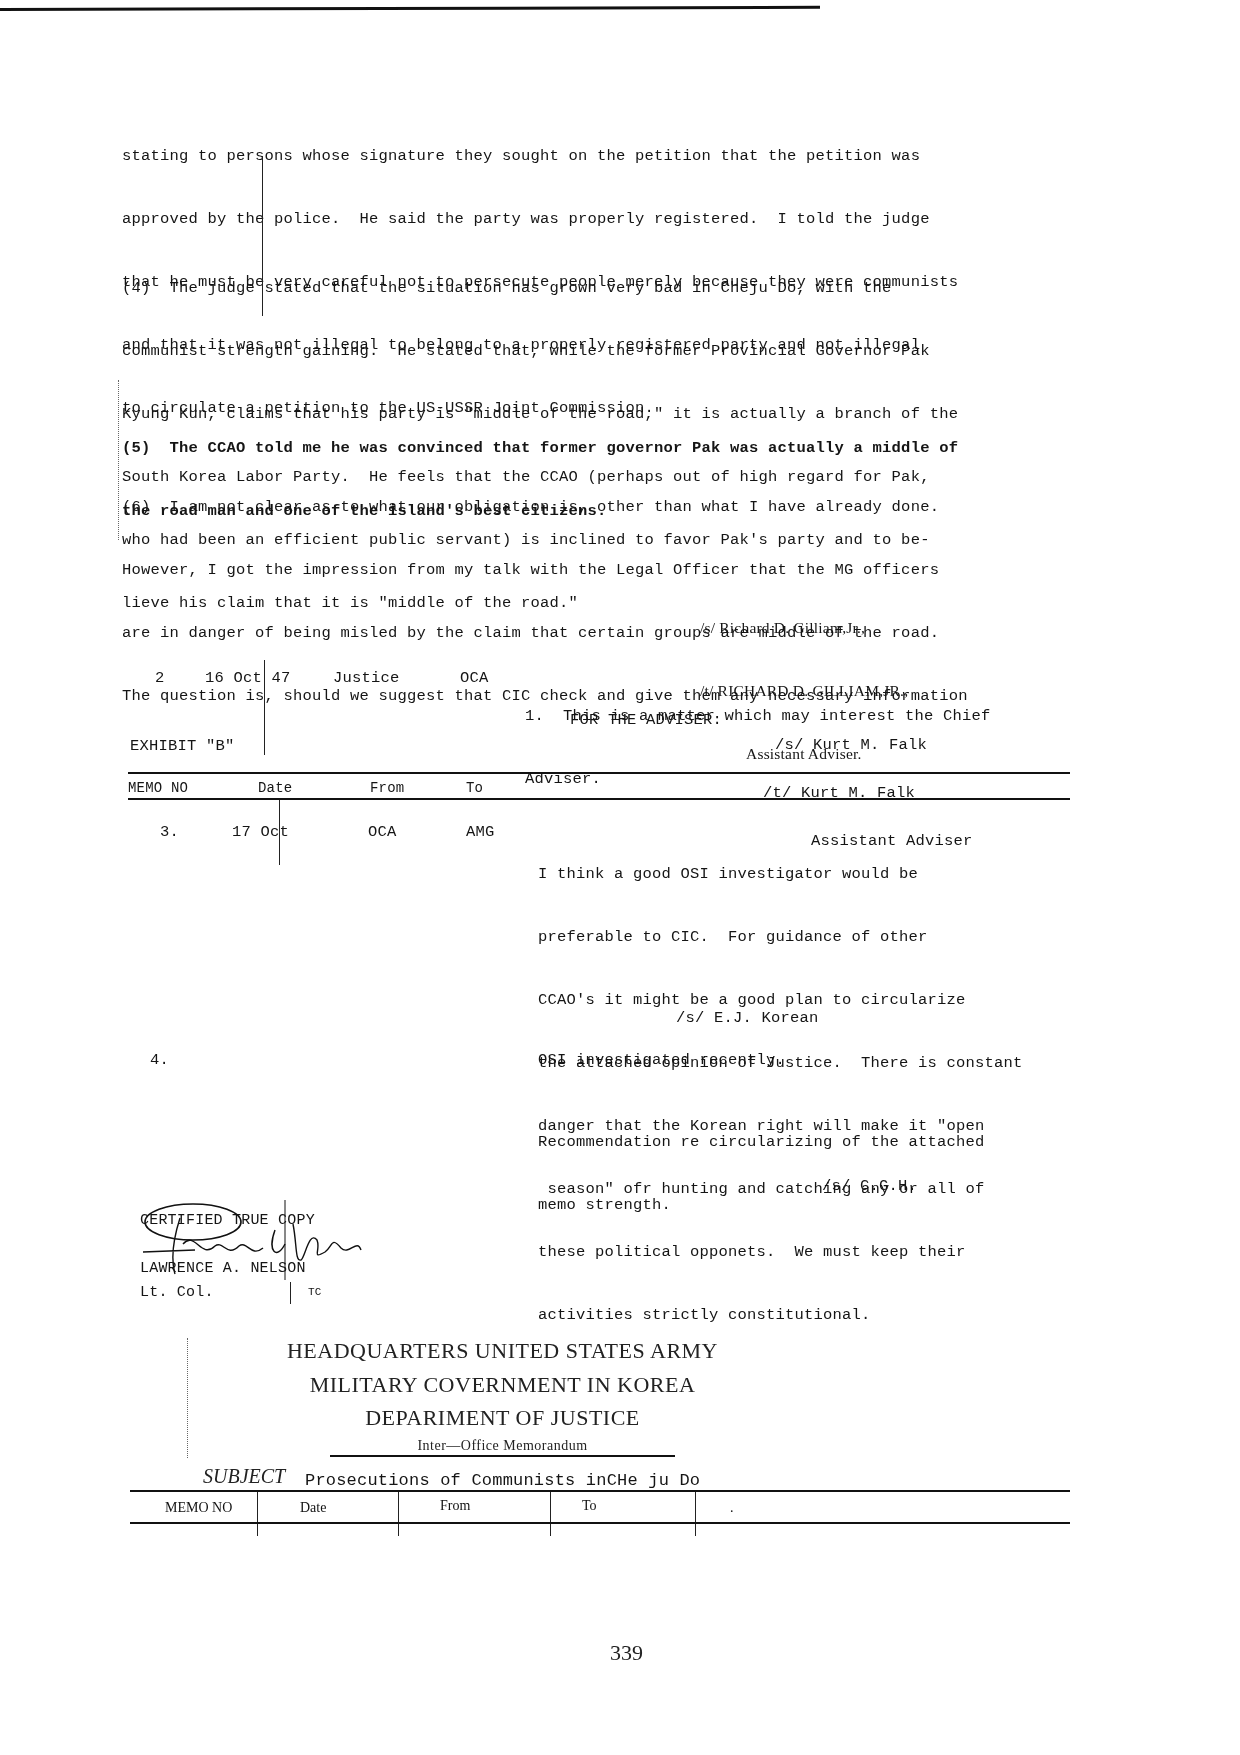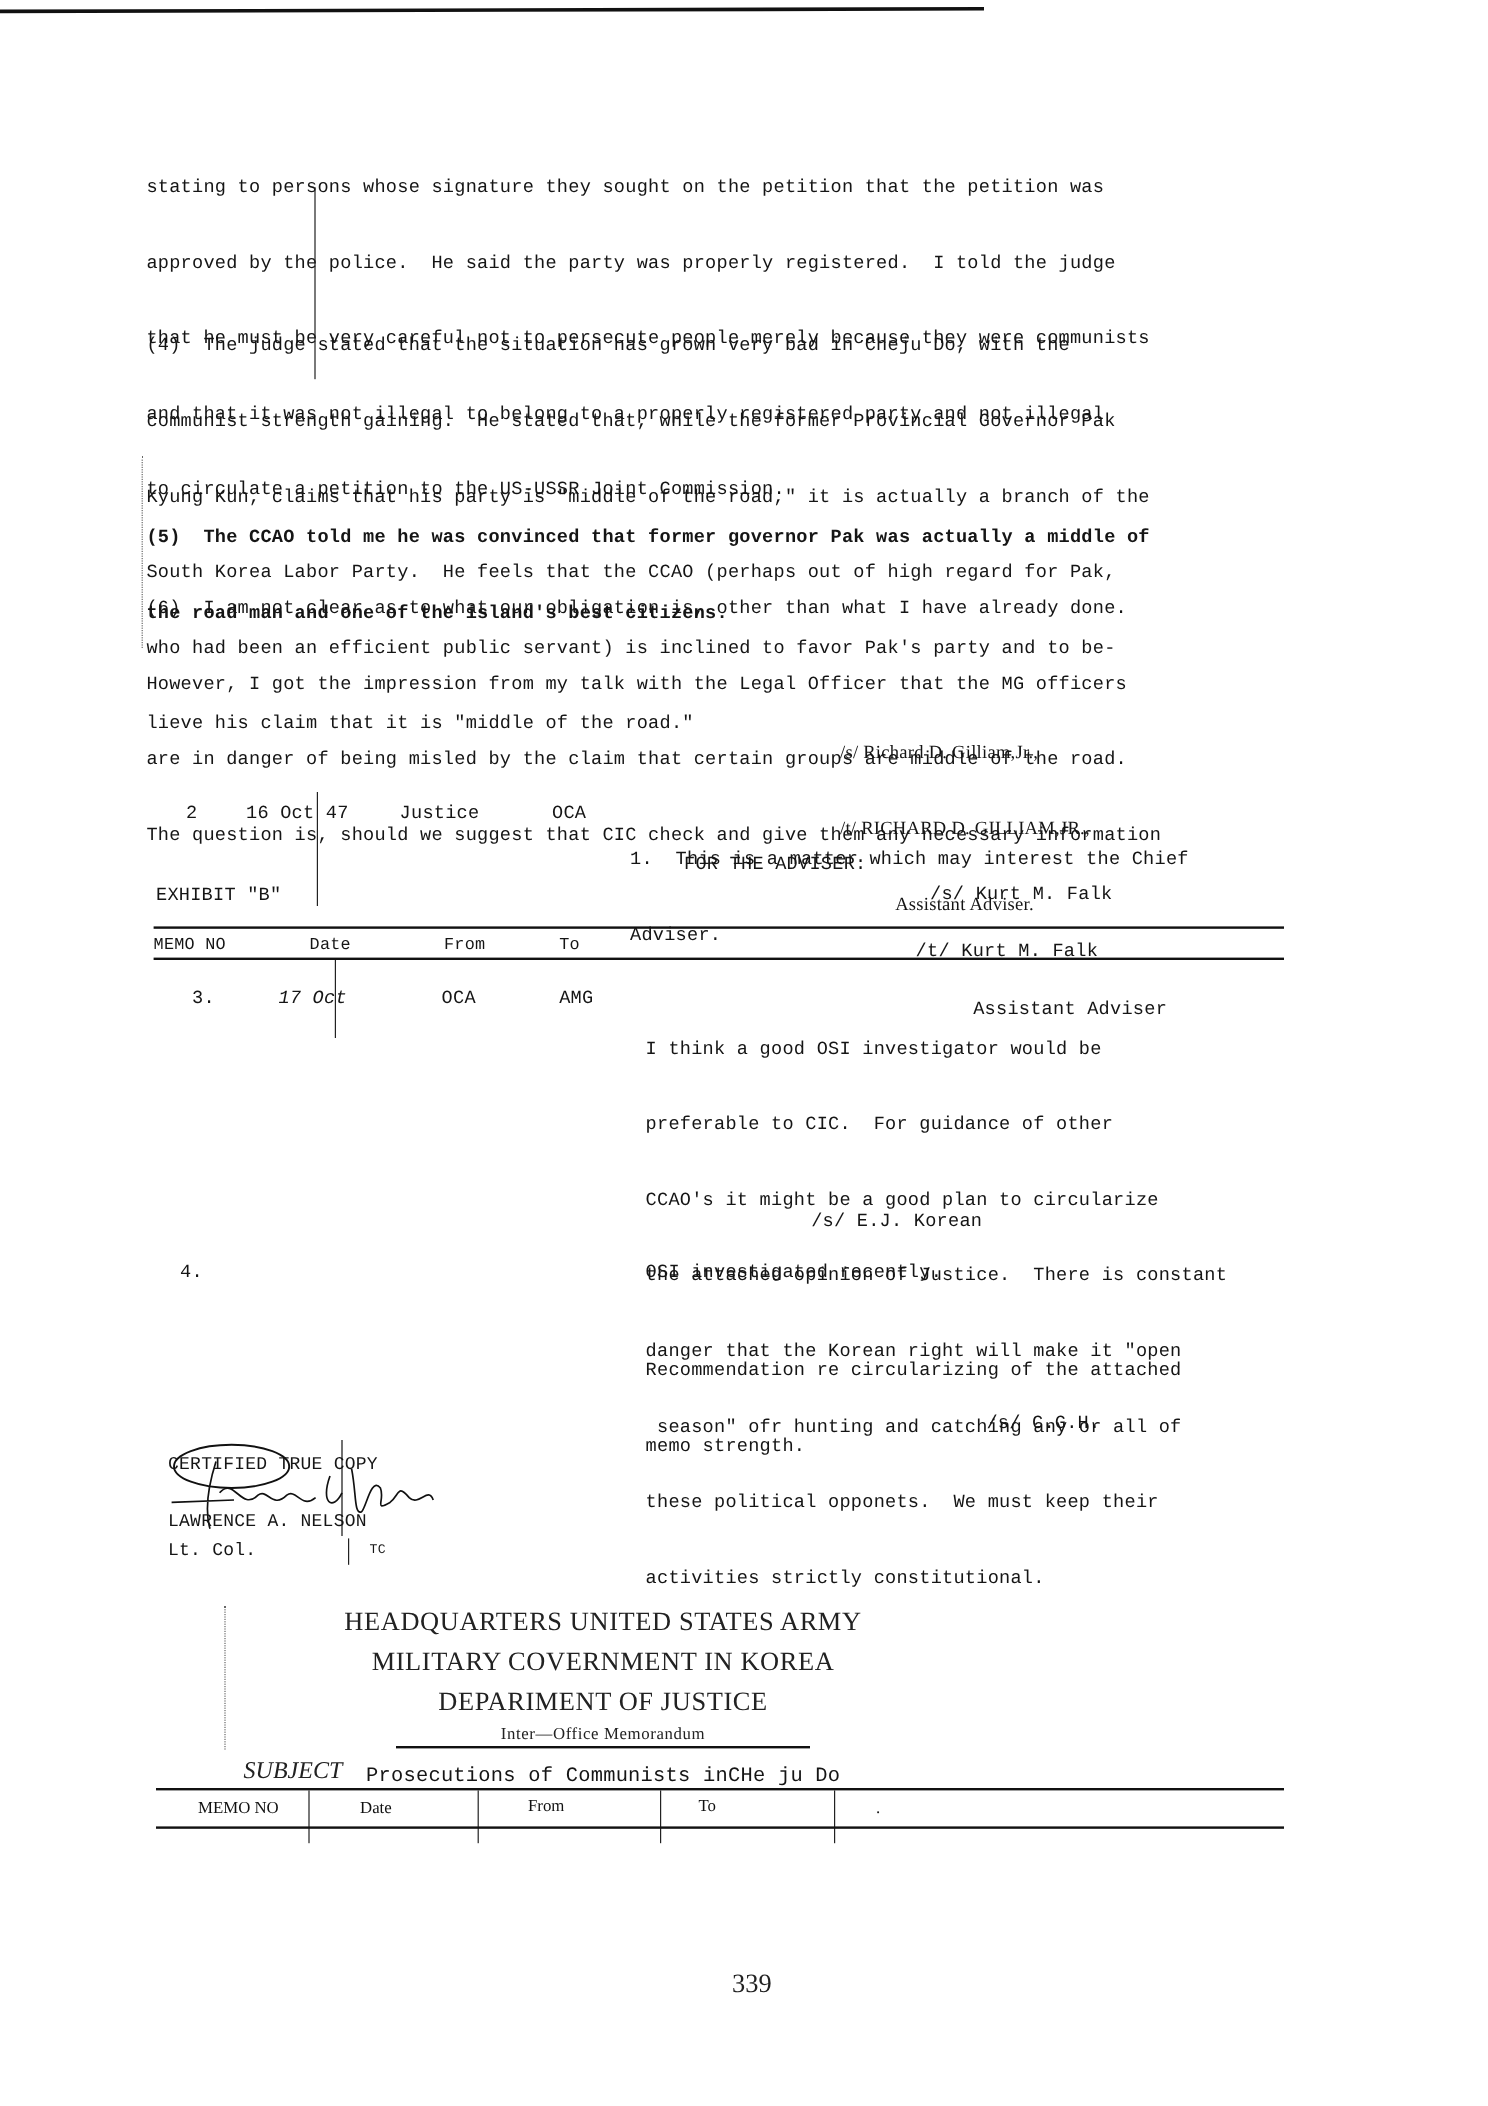--- a/index.html
+++ b/index.html
@@ -81,21 +81,21 @@
 <div class="abs tw" style="left:130px; top:736px;">EXHIBIT "B"</div>
 
 <div class="abs hrule" style="left:128px; top:772px; width:942px;"></div>
 <div class="abs tw" style="left:128px; top:778px; font-size:14px;">MEMO NO</div>
 <div class="abs tw" style="left:258px; top:778px; font-size:14px;">Date</div>
 <div class="abs tw" style="left:370px; top:778px; font-size:14px;">From</div>
 <div class="abs tw" style="left:466px; top:778px; font-size:14px;">To</div>
 <div class="abs hrule" style="left:128px; top:798px; width:942px; height:1.5px;"></div>
 
 <div class="abs tw" style="left:160px; top:822px;">3.</div>
-<div class="abs tw" style="left:232px; top:822px;font-style:italic;">17 Oct</div>
+<div class="abs tw" style="left:232px; top:822px;">17 Oct</div>
 <div class="abs tw" style="left:368px; top:822px;">OCA</div>
 <div class="abs tw" style="left:466px; top:822px;">AMG</div>
 <div class="abs vmark" style="left:279px; top:800px; height:65px;"></div>
 <div class="abs tw" style="left:538px; top:822px;">
   <span class="line">I think a good OSI investigator would be</span>
   <span class="line">preferable to CIC.  For guidance of other</span>
   <span class="line">CCAO's it might be a good plan to circularize</span>
   <span class="line">the attached opinion of Justice.  There is constant</span>
   <span class="line">danger that the Korean right will make it "open</span>
   <span class="line"> season" ofr hunting and catching any or all of</span>

